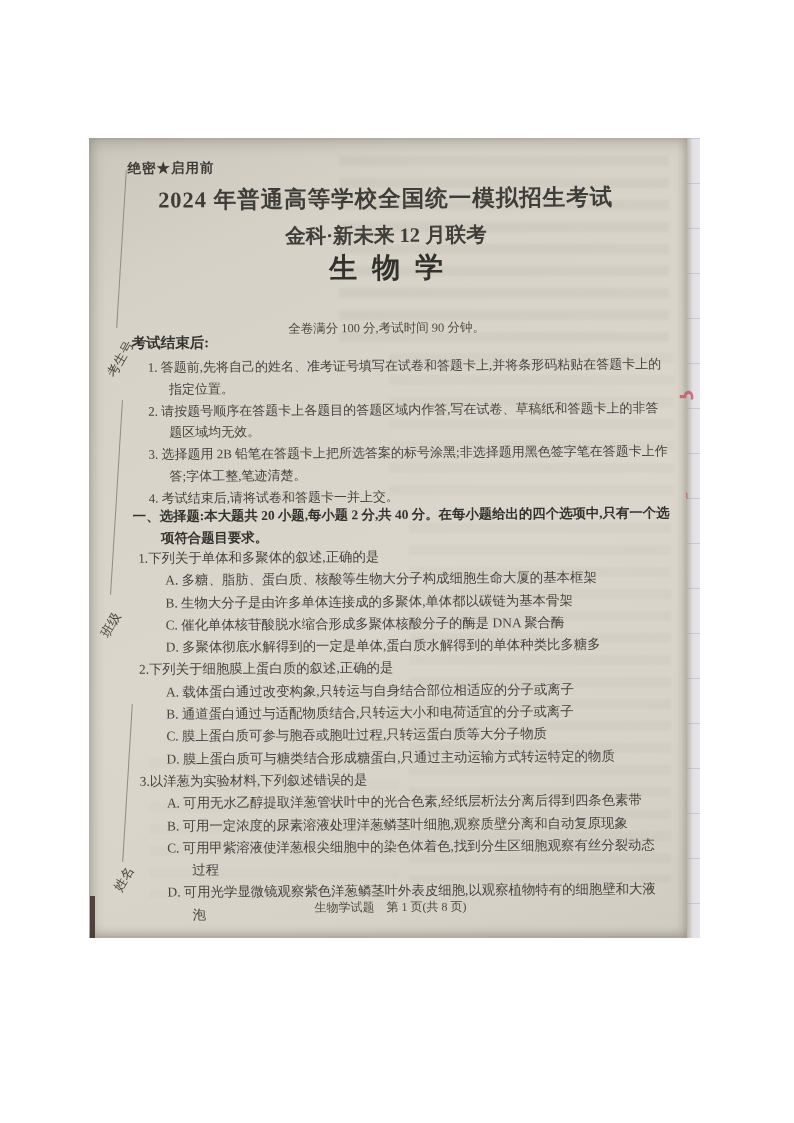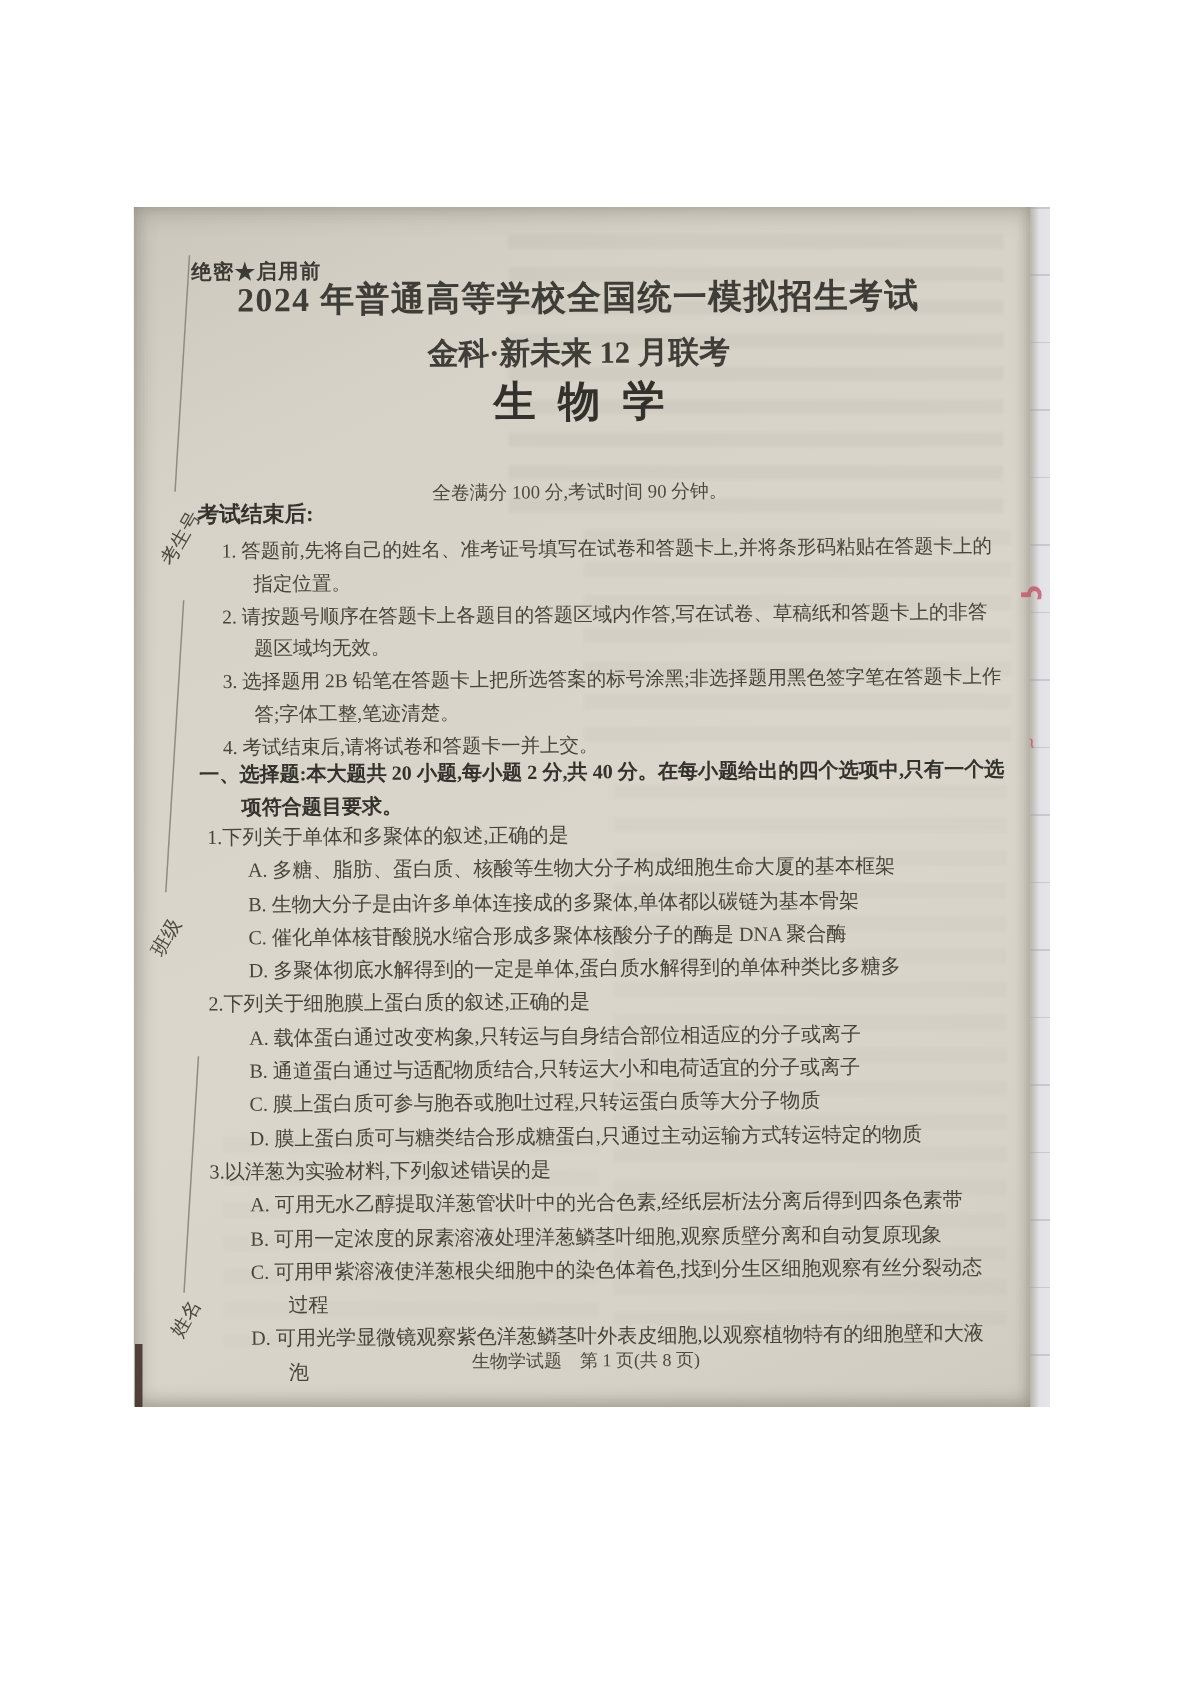--- a/index.html
+++ b/index.html
@@ -49,21 +49,21 @@
                 transform:rotate(-60deg); transform-origin:center; }
   .lb1 { left:12px; top:212px; }
   .lb2 { left:9px;  top:478px; }
   .lb3 { left:22px; top:732px; }
 
   
   .content { position:absolute; left:0; top:0; width:598px; height:800px;
              transform:rotate(-0.4deg); color:#45433b; }
 
   .classification { position:absolute; left:41px; top:20px;
-                    font-size:13.5px; font-weight:700; color:#3b3a34; letter-spacing:1px;margin-top:13px; }
+                    font-size:13.5px; font-weight:700; color:#3b3a34; letter-spacing:1px; }
   .title1 { position:absolute; left:0; top:45px; width:598px; text-align:center;
             font-size:22.5px; font-weight:700; color:#3f3d37; letter-spacing:1px; }
   .title2 { position:absolute; left:0; top:83px; width:598px; text-align:center;
             font-size:20.5px; font-weight:700; color:#403e38; }
   .subject { position:absolute; left:0; top:111px; width:598px; text-align:center;
              font-size:28px; font-weight:800; color:#33312b;
              letter-spacing:15px; text-indent:15px; }
   .exam-info { position:absolute; left:0; top:182px; width:598px; text-align:center;
                font-size:12.5px; color:#4c4a41; }
 

